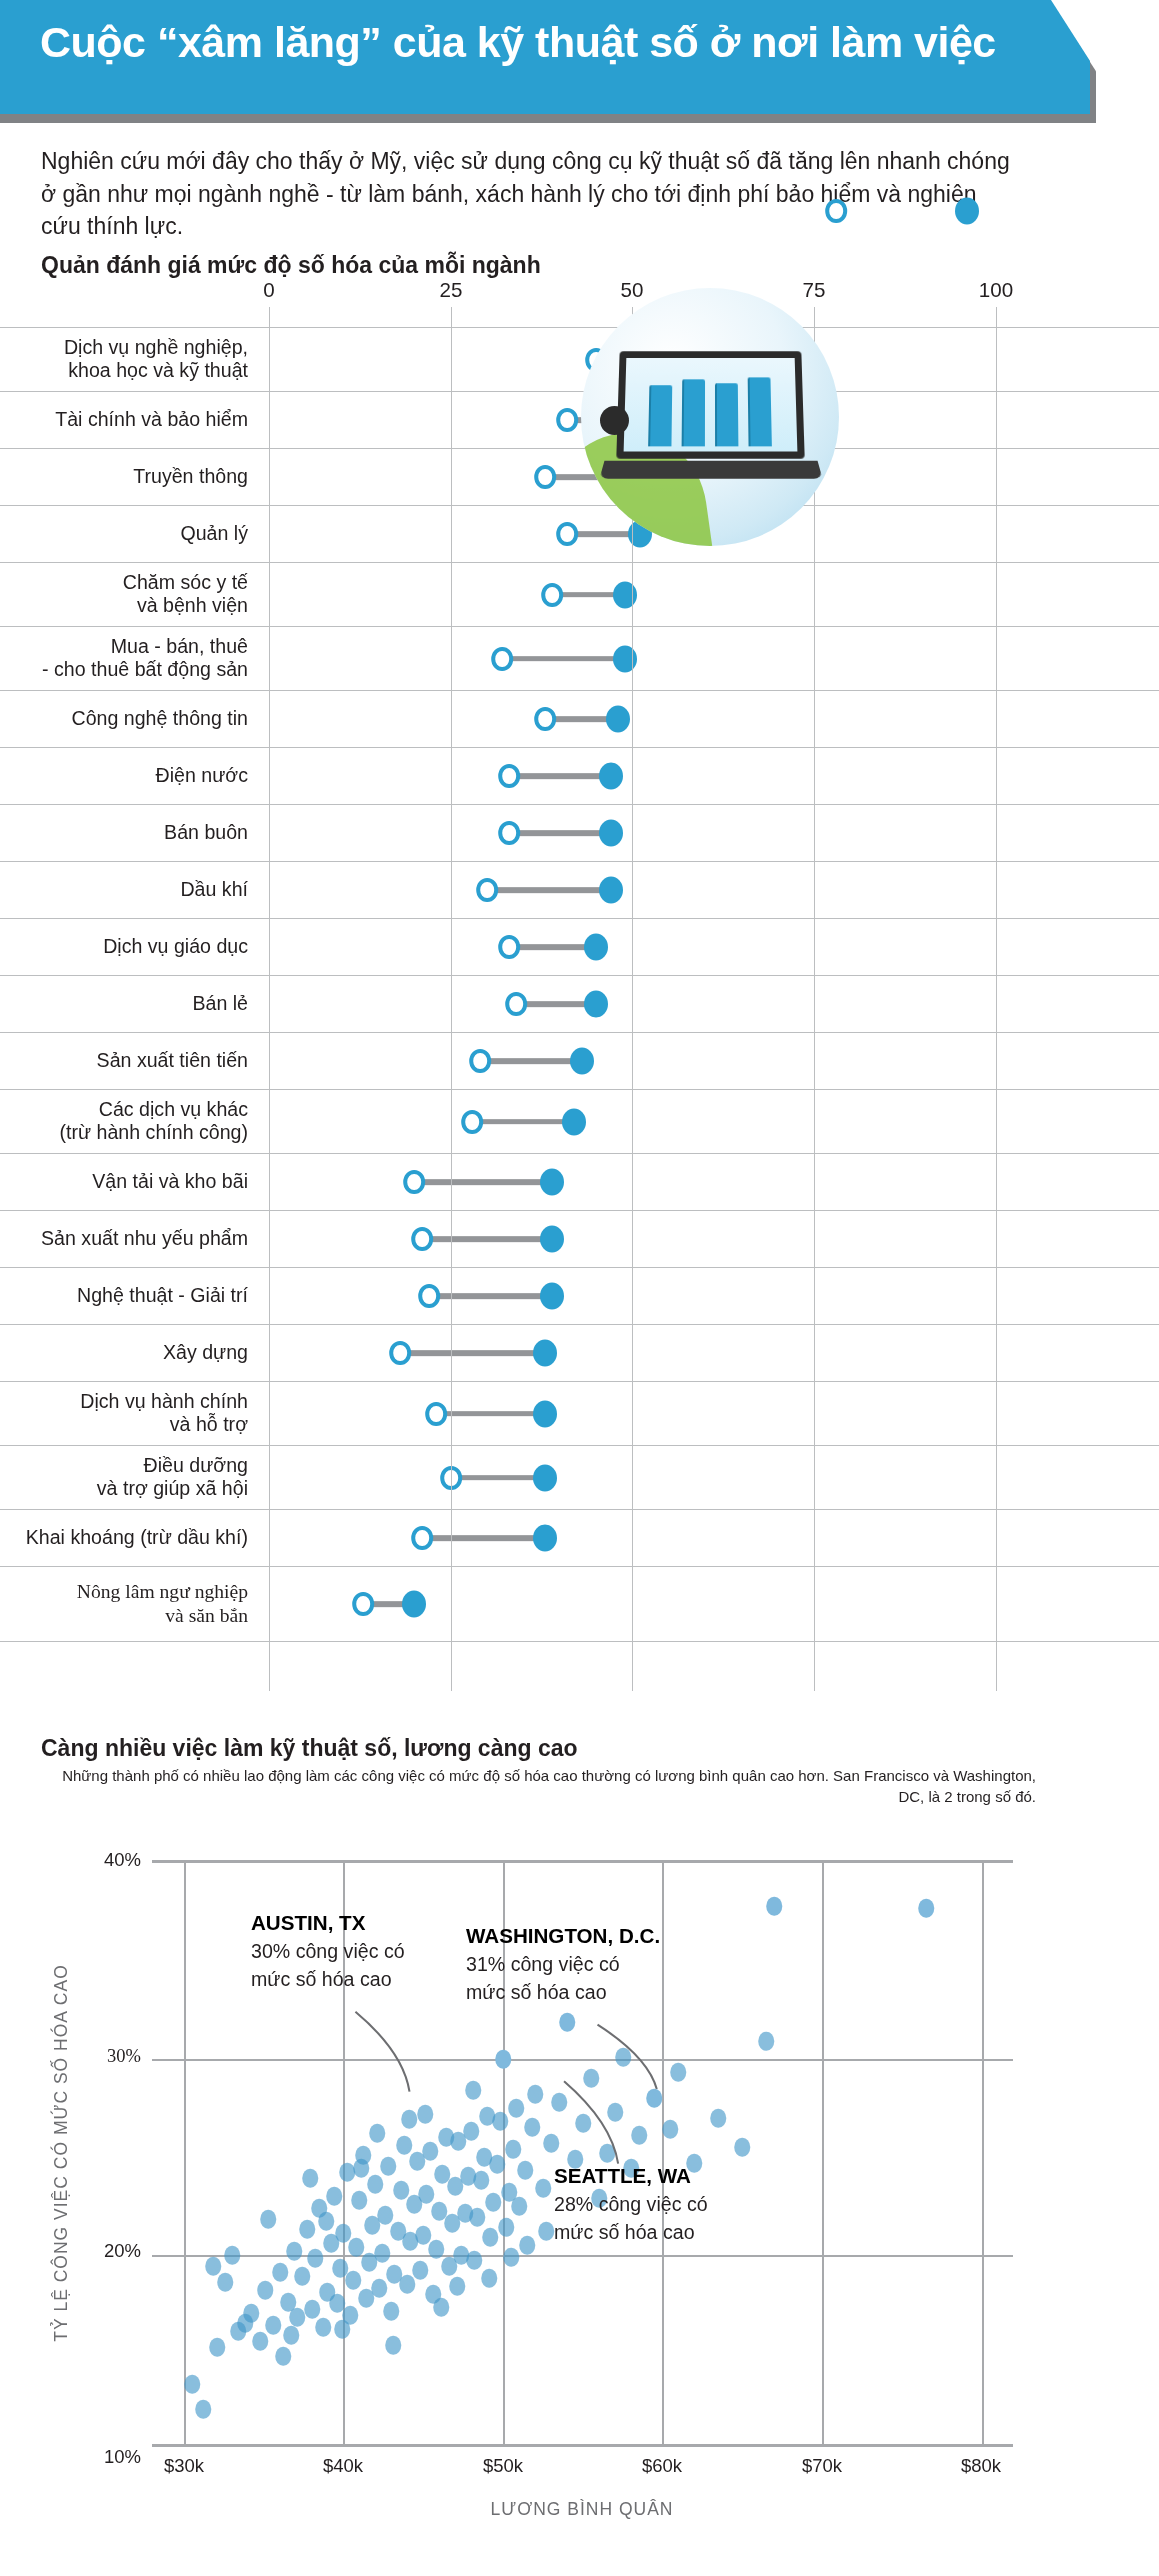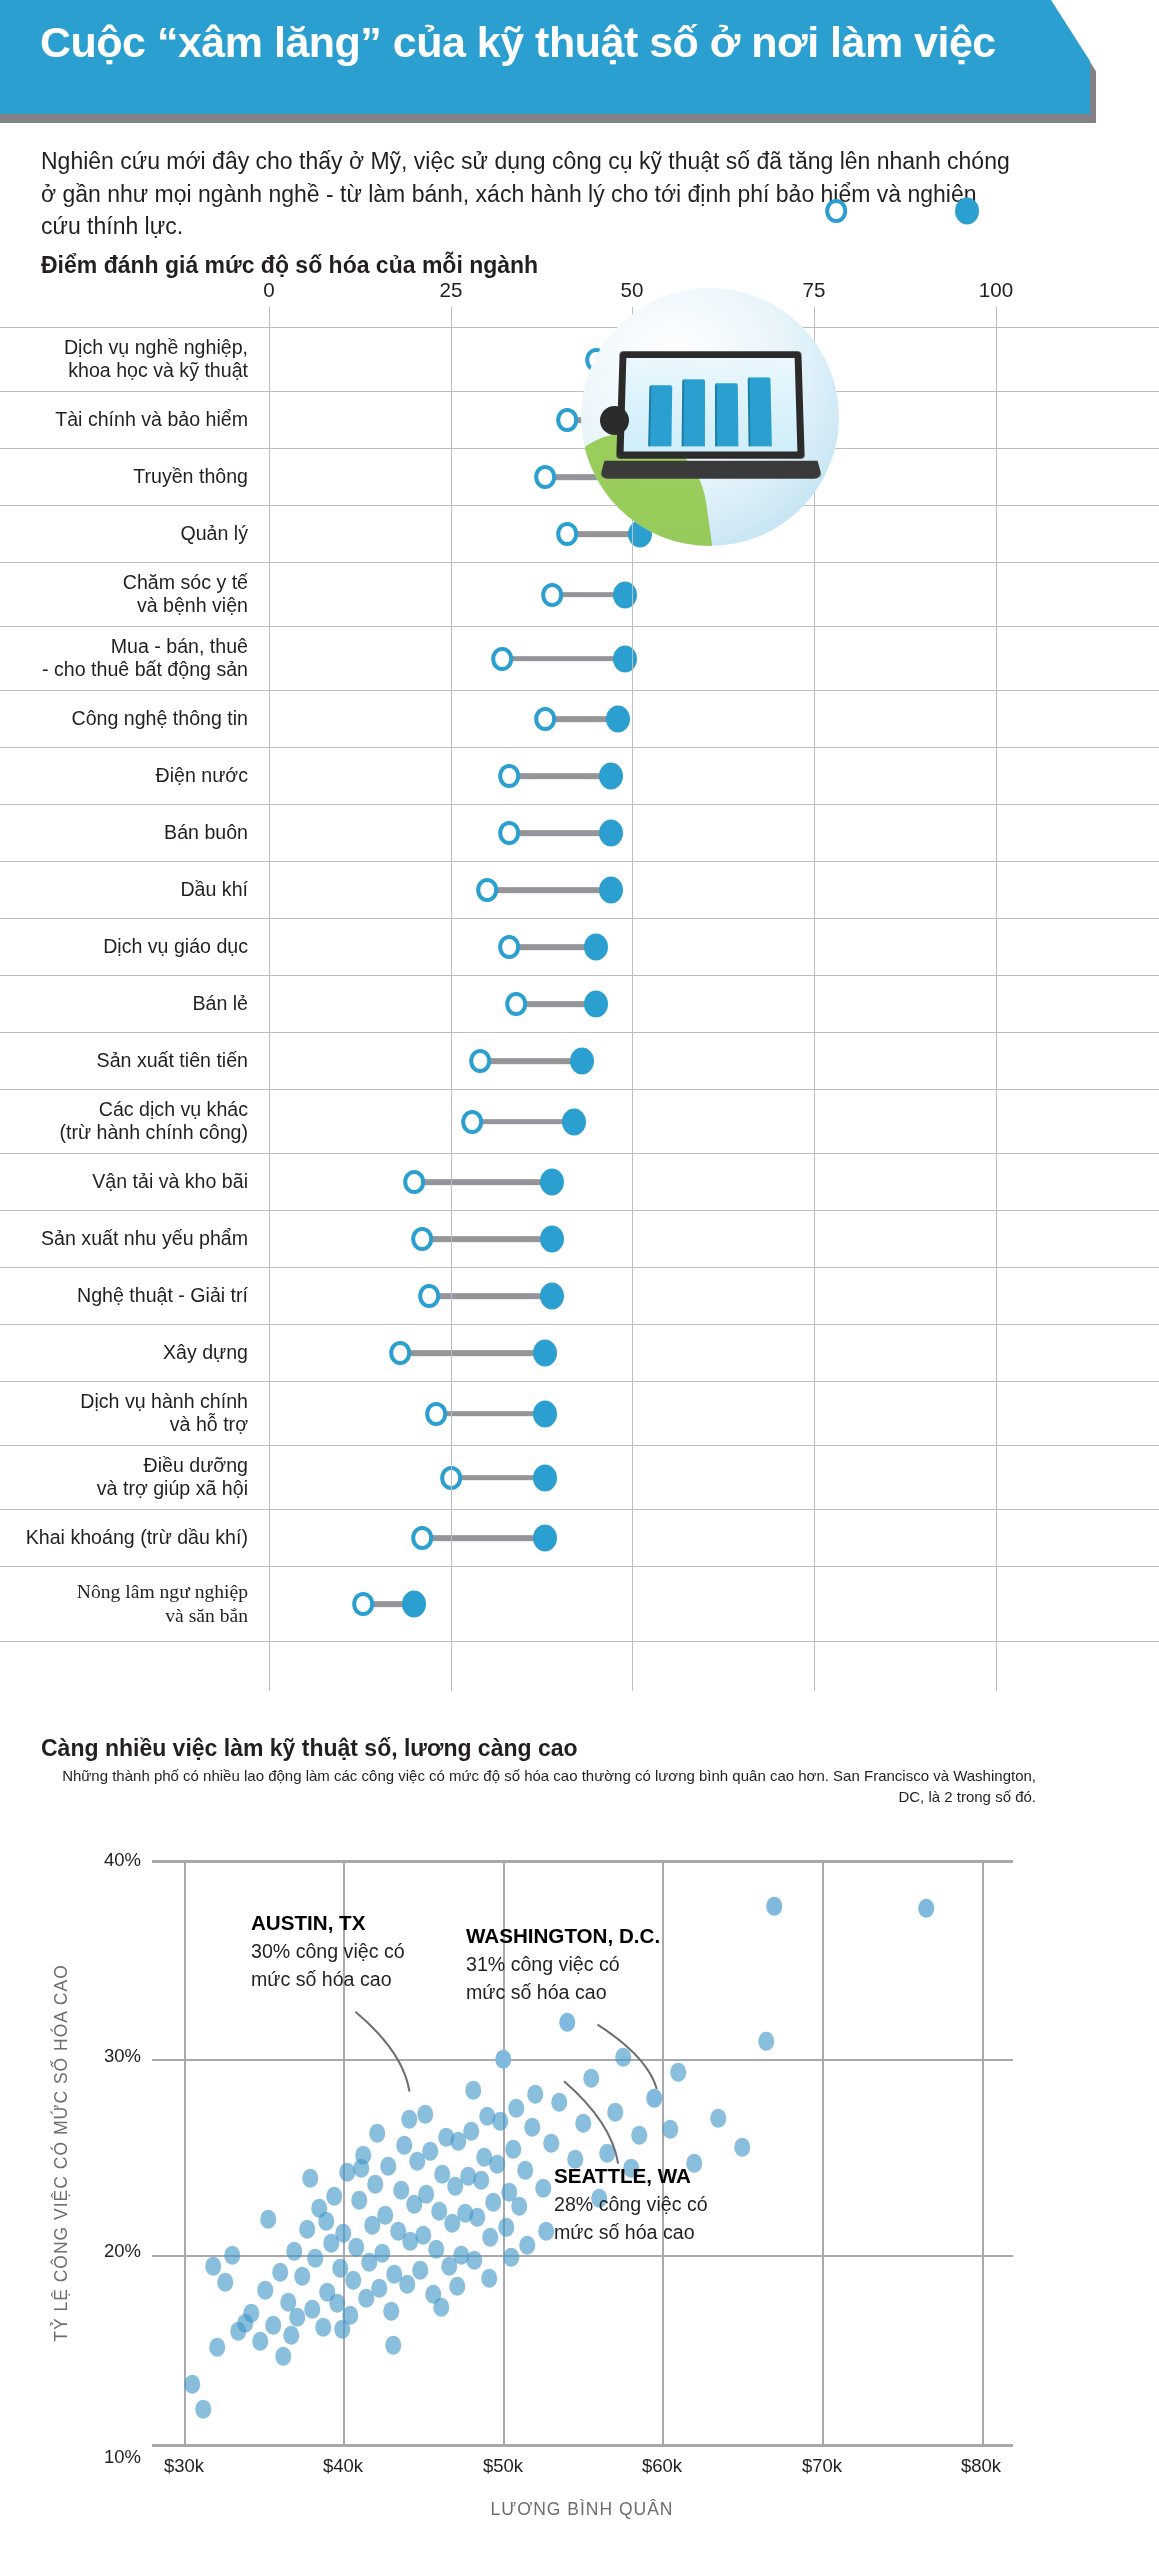--- a/index.html
+++ b/index.html
@@ -173,21 +173,21 @@
 <body>
 
 <div class="header-wrap">
   <div class="header-shadow"></div>
   <div class="header-bar"></div>
   <div class="header-title">Cuộc “xâm lăng” của kỹ thuật số ở nơi làm việc</div>
 </div>
 
 <div class="intro">Nghiên cứu mới đây cho thấy ở Mỹ, việc sử dụng công cụ kỹ thuật số đã tăng lên nhanh chóng ở gần như mọi ngành nghề - từ làm bánh, xách hành lý cho tới định phí bảo hiểm và nghiên cứu thính lực.</div>
 
-<div class="sec1-title">Điểm đánh giá mức độ số hóa của mỗi ngành</div>
+<div class="sec1-title">Quản đánh giá mức độ số hóa của mỗi ngành</div>
 
 <div class="dumb-wrap">
   <div id="dumb-axis">
       <div class="dumb-axis-label" style="left: 269px;">0</div>
       <div class="dumb-axis-label" style="left: 451px;">25</div>
       <div class="dumb-axis-label" style="left: 632px;">50</div>
       <div class="dumb-axis-label" style="left: 814px;">75</div>
       <div class="dumb-axis-label" style="left: 996px;">100</div>
     </div>
   <div id="dumb-legend">
@@ -400,21 +400,21 @@
 
 <div class="sec2-title">Càng nhiều việc làm kỹ thuật số, lương càng cao</div>
 <div class="sec2-sub">Những thành phố có nhiều lao động làm các công việc có mức độ số hóa cao thường có lương bình quân cao hơn. San Francisco và Washington, DC, là 2 trong số đó.</div>
 
 <div class="scatter-wrap">
   <div class="sc-axis-title-y">TỶ LỆ CÔNG VIỆC CÓ MỨC SỐ HÓA CAO</div>
   <div class="sc-axis-title-x">LƯƠNG BÌNH QUÂN</div>
   <div id="sc-ylabels">
       <div class="sc-ylab" style="top: 623px;">10%</div>
       <div class="sc-ylab" style="top: 417px;">20%</div>
-      <div class="sc-ylab" style="top: 222px;">30%</div>
+      <div class="sc-ylab" style="top: 222px; font-family: Liberation Serif, serif;">30%</div>
       <div class="sc-ylab" style="top: 26px;">40%</div>
     </div>
   <div id="sc-xlabels">
       <div class="sc-xlab" style="left: 184px;">$30k</div>
       <div class="sc-xlab" style="left: 343px;">$40k</div>
       <div class="sc-xlab" style="left: 503px;">$50k</div>
       <div class="sc-xlab" style="left: 662px;">$60k</div>
       <div class="sc-xlab" style="left: 822px;">$70k</div>
       <div class="sc-xlab" style="left: 981px;">$80k</div>
     </div>

